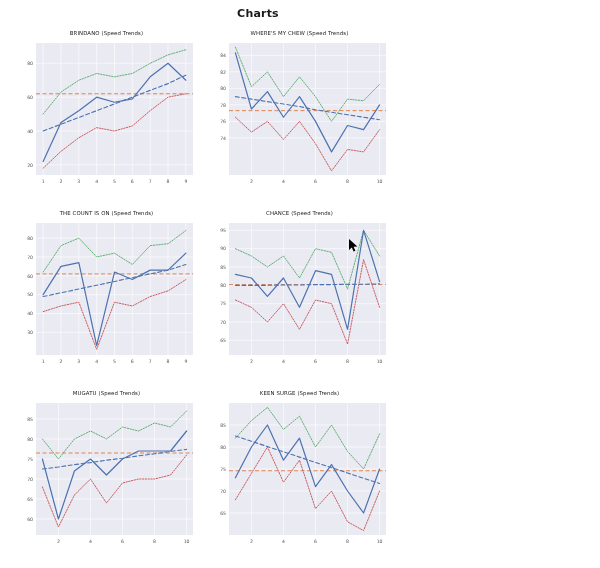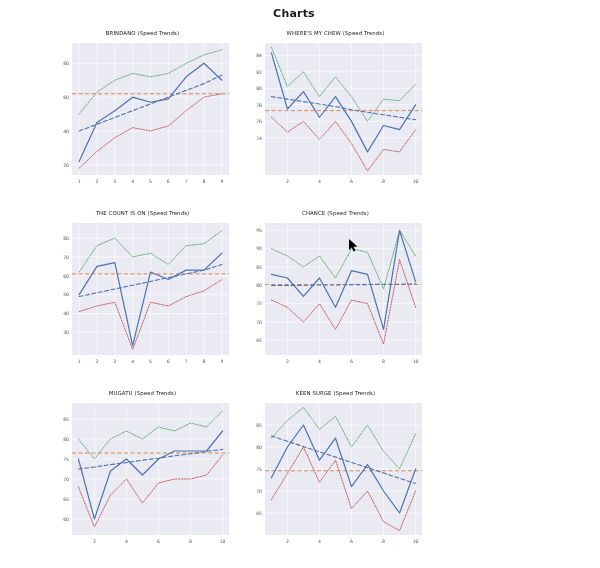--- a/index.html
+++ b/index.html
@@ -9,21 +9,20 @@
     width: 600px;
     height: 568px;
     font-family: "DejaVu Sans", sans-serif;
   }
   #root {
     width: 516px;
     height: 568px;
     position: relative;
     overflow: hidden;
     background: #ffffff;
-    padding-left: 36px;
   }
   .page-title {
     text-align: center;
     font-size: 11px;
     font-weight: bold;
     color: #1a1a1a;
     padding-top: 7px;
     letter-spacing: 0.2px;
   }
   .grid {

